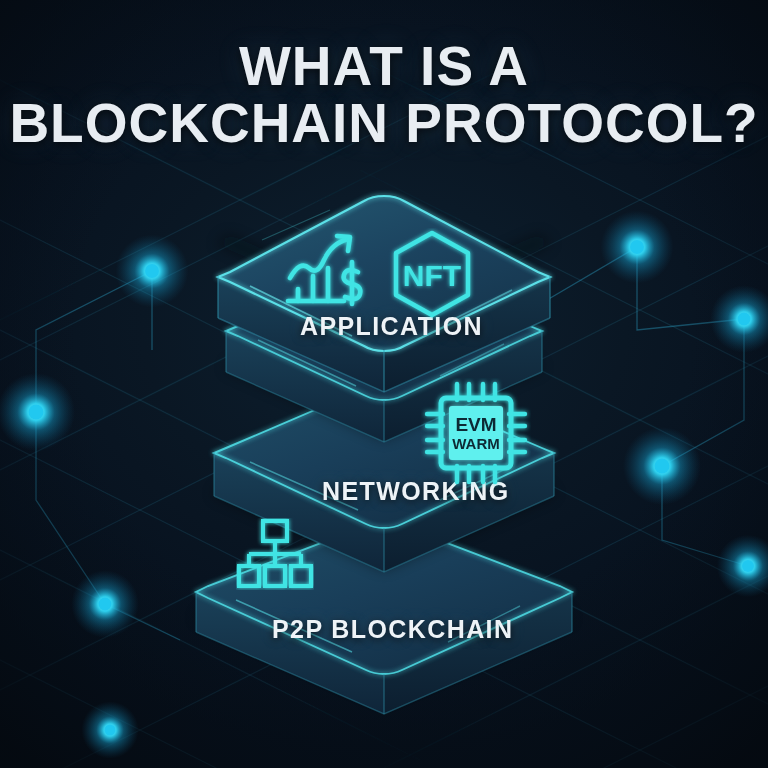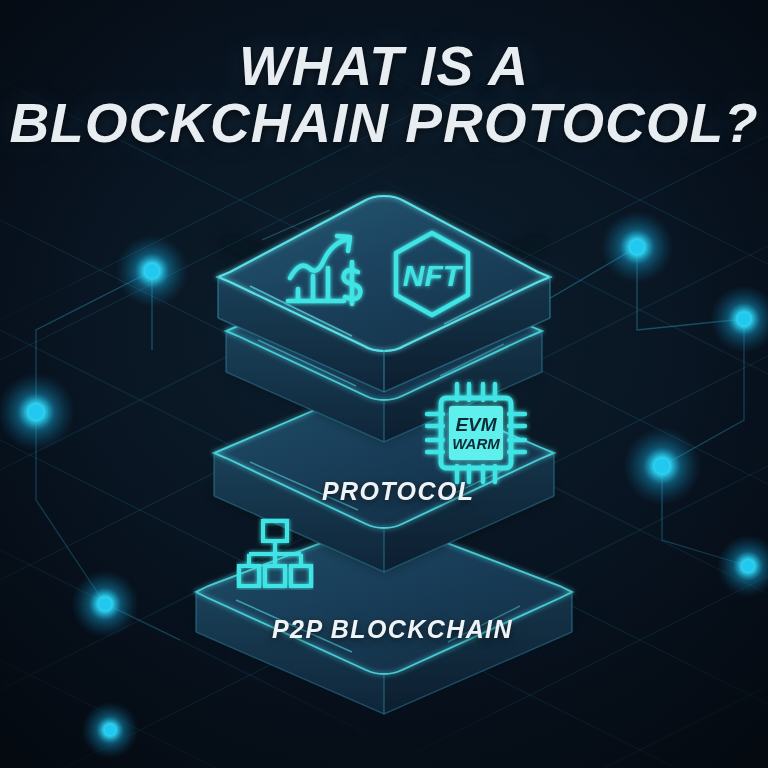--- a/index.html
+++ b/index.html
@@ -11,21 +11,20 @@
   body {
     font-family: "Liberation Sans", sans-serif;
   }
   #stage {
     position: relative;
     width: 768px;
     height: 768px;
     overflow: hidden;
     background:
       radial-gradient(ellipse 70% 55% at 50% 42%, #0d2030 0%, #0a1724 45%, #081320 70%, #060f1a 100%);
-    font-style: italic;
   }
 
   
   #bg-svg, #nodes-svg, #stack-svg {
     position: absolute;
     top: 0; left: 0;
     width: 768px;
     height: 768px;
   }
   #bg-svg { z-index: 1; }
@@ -287,21 +286,22 @@
       <path d="M512 290 L444 324" stroke="#6af0f6" stroke-width="1.6" fill="none" opacity="0.48"></path>
       <path d="M262 240 L330 210" stroke="#4dd9e2" stroke-width="1.3" fill="none" opacity="0.30"></path>
     </g>
   </svg>
 
   <div id="title-block">
     <div class="title-line" id="title-line-1">WHAT IS A</div>
     <div class="title-line" id="title-line-2">BLOCKCHAIN PROTOCOL?</div>
   </div>
 
-  <div class="layer-caption" id="caption-execution">PROTOCOL</div>
+  <div class="layer-caption" id="caption-application">APPLICATION</div>
+  <div class="layer-caption" id="caption-execution">NETWORKING</div>
   <div class="layer-caption" id="caption-p2p">P2P BLOCKCHAIN</div>
 
   <div class="icon-holder" id="icon-growth-chart">
     <svg width="92" height="90" viewBox="0 0 92 90">
       <defs>
         <filter id="ic1" x="-40%" y="-40%" width="180%" height="180%">
           <feGaussianBlur stdDeviation="2.2" result="g"></feGaussianBlur>
           <feMerge>
               <feMergeNode in="g"></feMergeNode>
               <feMergeNode in="SourceGraphic"></feMergeNode>

